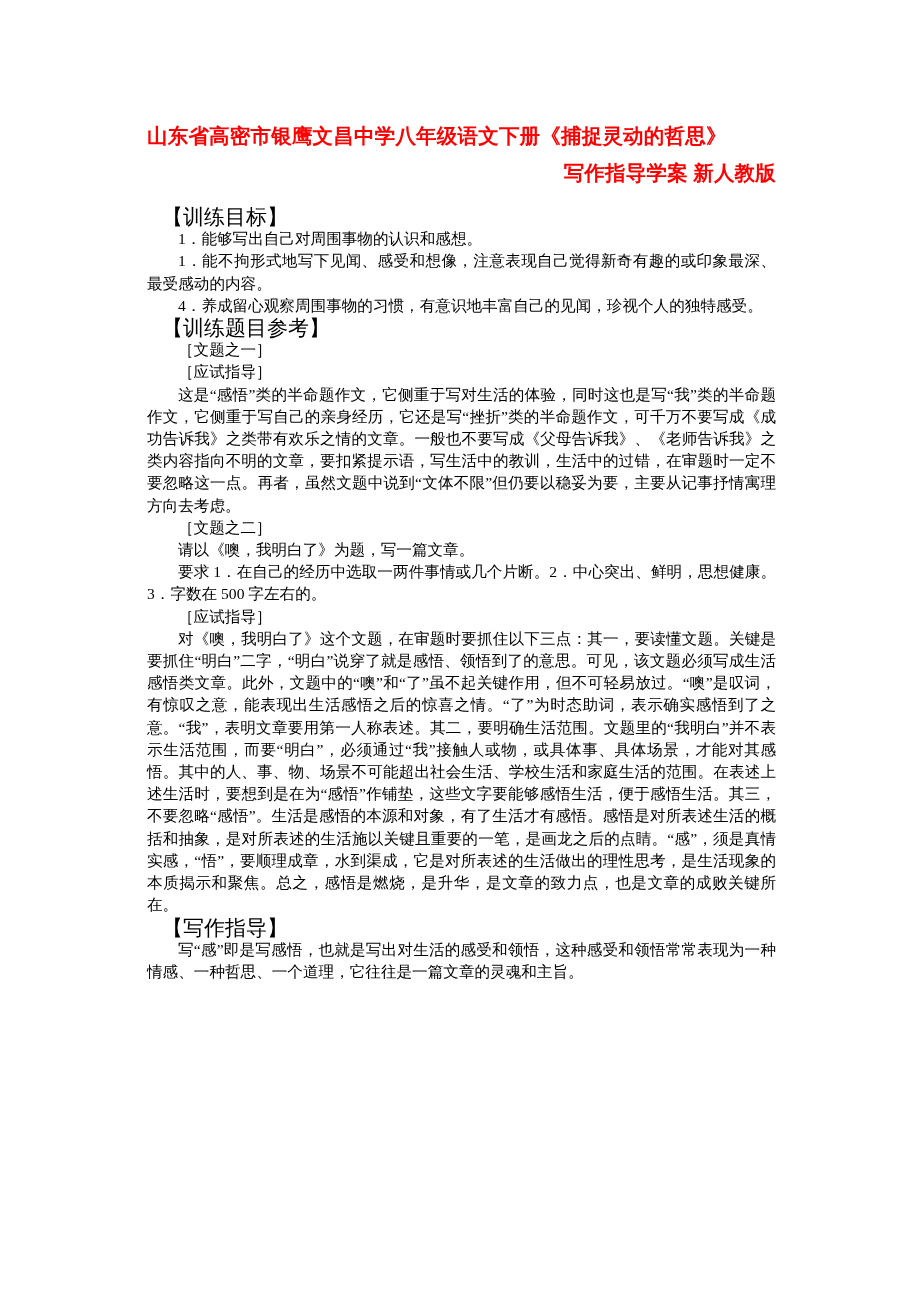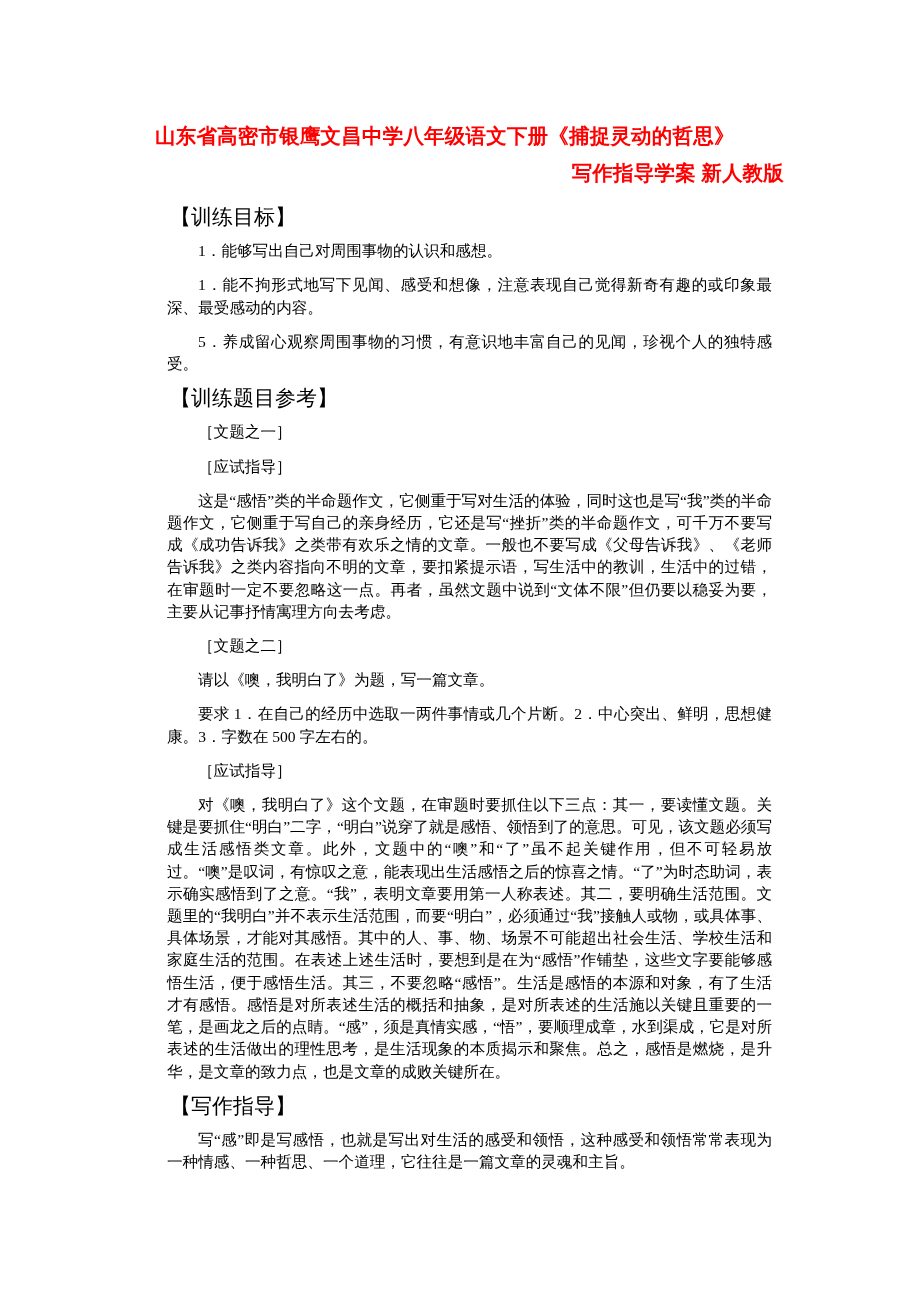--- a/index.html
+++ b/index.html
@@ -16,21 +16,21 @@
   }
   .page {
     position: relative;
     width: 920px;
     height: 1302px;
     background: #ffffff;
     box-sizing: border-box;
   }
   .content {
     position: absolute;
-    left: 155px;
+    left: 147px;
     top: 118px;
     width: 629px;
   }
   .doc-title {
     color: #ff0000;
     font-weight: bold;
     font-size: 20.5px;
     line-height: 37px;
     text-align: center;
     letter-spacing: 0.2px;
@@ -44,21 +44,21 @@
     display: block;
     text-align: right;
     padding-left: 55px;
     font-family: Liberation Serif, serif;
   }
   .para {
     font-size: 15.6px;
     line-height: 22.2px;
     text-align: justify;
     text-justify: inter-ideograph;
-    margin: 12px;
+    margin: 0;
     letter-spacing: 0px;
   }
   .heading {
     font-weight: normal;
     font-size: 21px;
     line-height: 22.2px;
     margin: 0;
     padding-left: 15px;
   }
   .indent2 {
@@ -78,21 +78,21 @@
   <div class="content">
 
     <div class="doc-title">
       <span class="line1">山东省高密市银鹰文昌中学八年级语文下册《捕捉灵动的哲思》</span>
       <span class="line2">写作指导学案 新人教版</span>
     </div>
 
     <div class="heading">【训练目标】</div>
     <p class="para indent2">1．能够写出自己对周围事物的认识和感想。</p>
     <p class="para indent2">1．能不拘形式地写下见闻、感受和想像，注意表现自己觉得新奇有趣的或印象最深、最受感动的内容。</p>
-    <p class="para indent2">5．养成留心观察周围事物的习惯，有意识地丰富自己的见闻，珍视个人的独特感受。</p>
+    <p class="para indent2">4．养成留心观察周围事物的习惯，有意识地丰富自己的见闻，珍视个人的独特感受。</p>
 
     <div class="heading">【训练题目参考】</div>
 
     <p class="para indent2">［文题之一］</p>
 
     <p class="para indent2">［应试指导］</p>
     <p class="para indent2">这是“感悟”类的半命题作文，它侧重于写对生活的体验，同时这也是写“我”类的半命题作文，它侧重于写自己的亲身经历，它还是写“挫折”类的半命题作文，可千万不要写成《成功告诉我》之类带有欢乐之情的文章。一般也不要写成《父母告诉我》、《老师告诉我》之类内容指向不明的文章，要扣紧提示语，写生活中的教训，生活中的过错，在审题时一定不要忽略这一点。再者，虽然文题中说到“文体不限”但仍要以稳妥为要，主要从记事抒情寓理方向去考虑。</p>
 
     <p class="para indent2">［文题之二］</p>
     <p class="para indent2">请以《噢，我明白了》为题，写一篇文章。</p>

